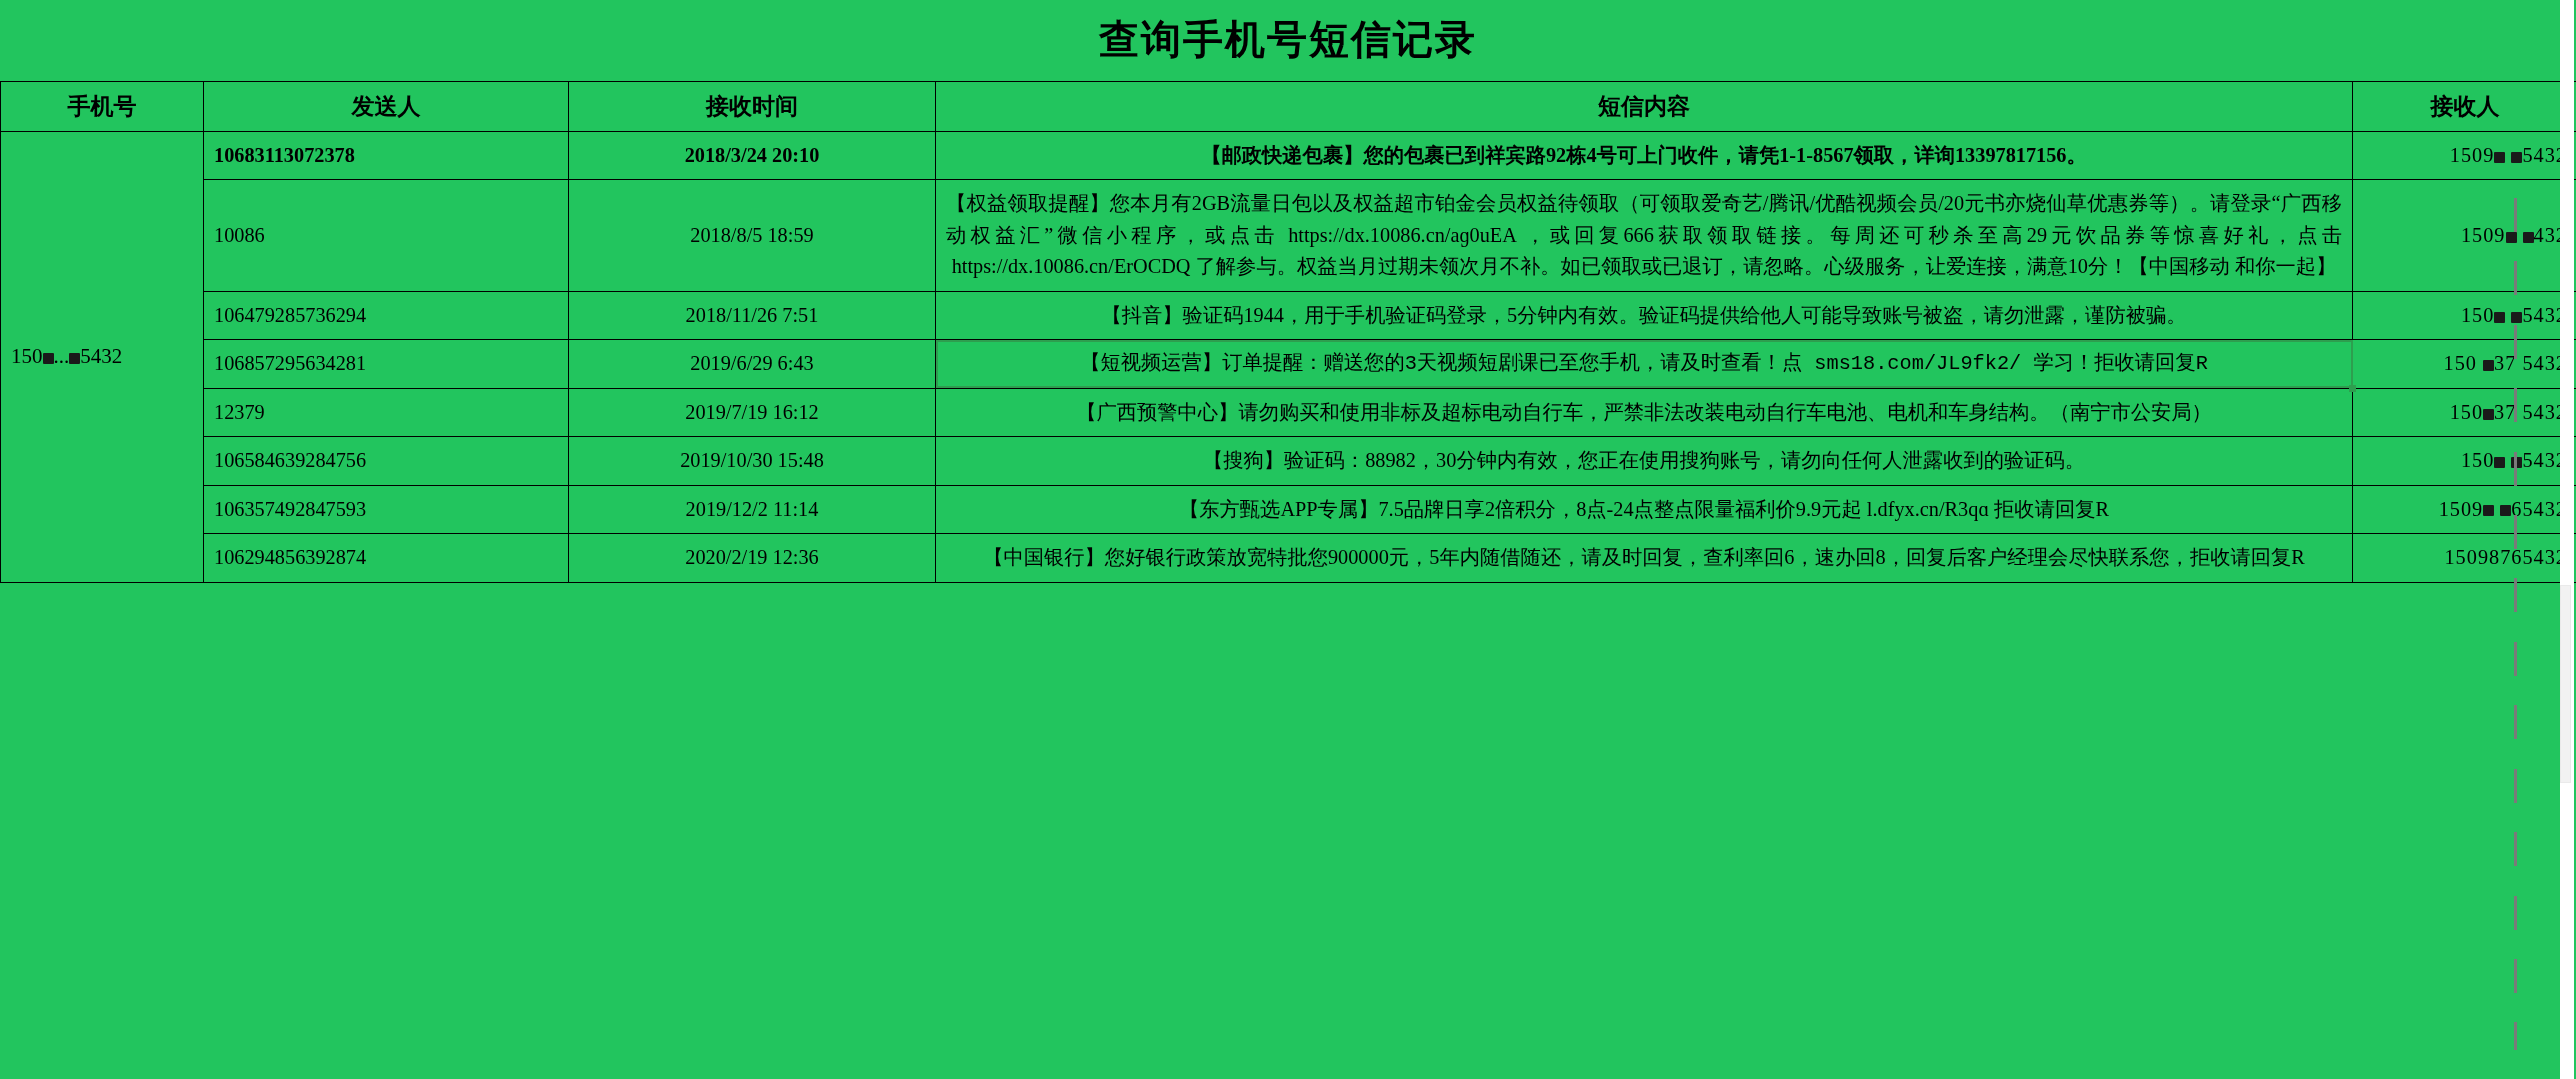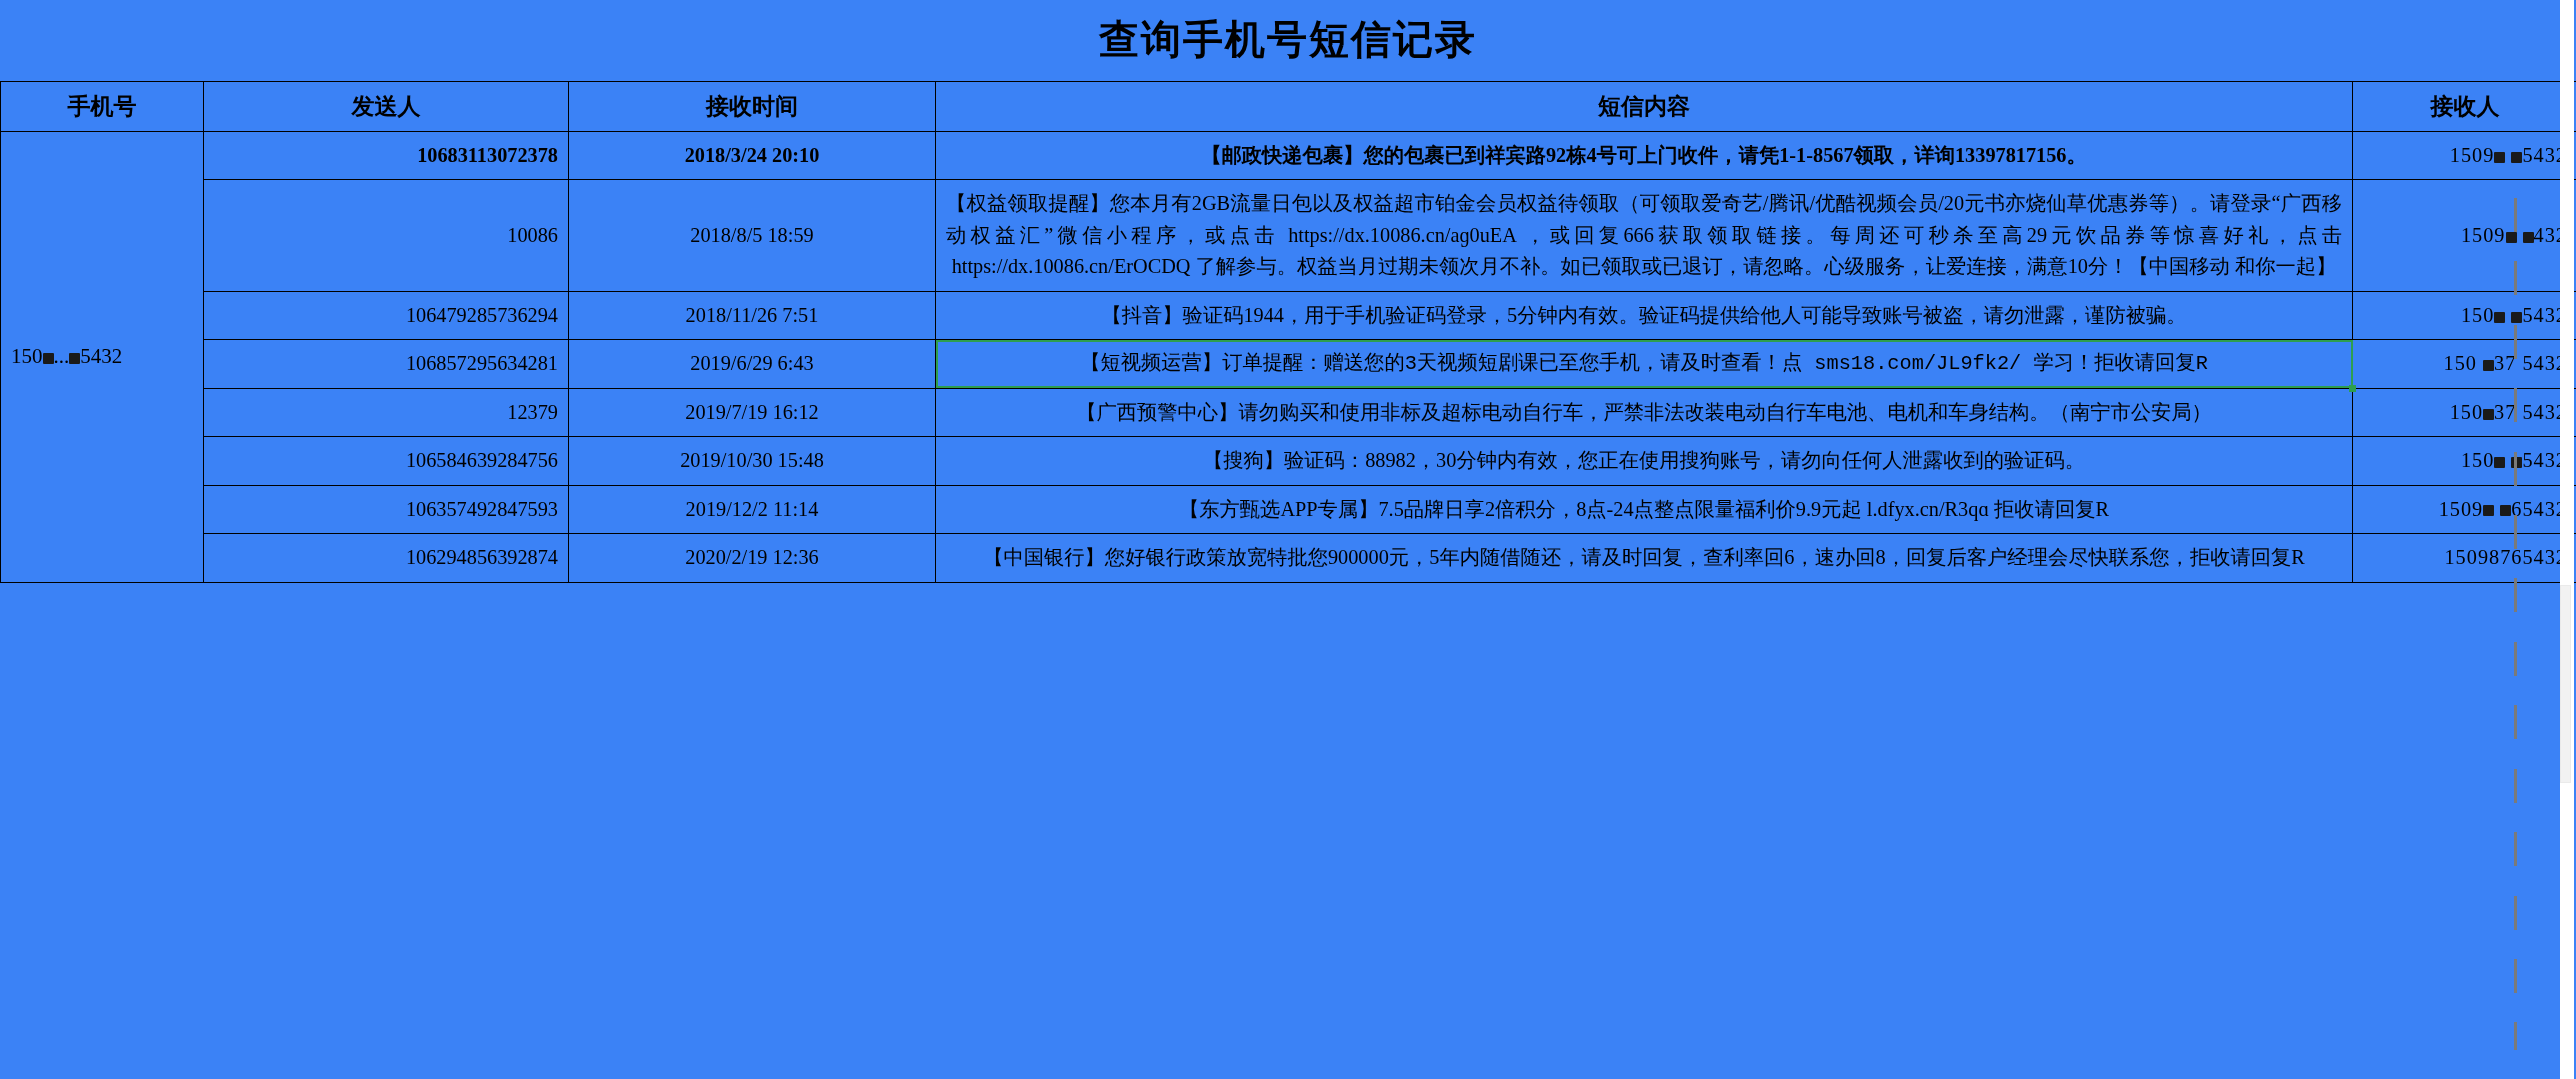--- a/index.html
+++ b/index.html
@@ -9,21 +9,21 @@
     background: #ffffff;
     width: 2576px;
     height: 1080px;
     overflow: hidden;
     font-family: "Liberation Serif", serif;
   }
   #page {
     position: relative;
     width: 2576px;
     height: 1080px;
-    background: #3b82f6;
+    background: #22c55e;
   }
   #doc-title {
     text-align: center;
     font-family: "Liberation Sans", sans-serif;
     font-weight: bold;
     font-size: 40px;
     letter-spacing: 2px;
     color: #000;
     padding-top: 12px;
     padding-bottom: 14px;
@@ -54,21 +54,21 @@
   col.c-time     { width: 367px; }
   col.c-content  { width: 1417px; }
   col.c-receiver { width: 225px; }
 
   td.phone-cell {
     text-align: left;
     font-size: 21px;
     white-space: nowrap;
   }
   td.sender-cell {
-    text-align: right;
+    text-align: left;
     white-space: nowrap;
   }
   td.time-cell {
     text-align: center;
     white-space: nowrap;
     margin-left: 44px;
   }
   td.content-cell {
     text-align: justify;
     text-justify: inter-ideograph;

